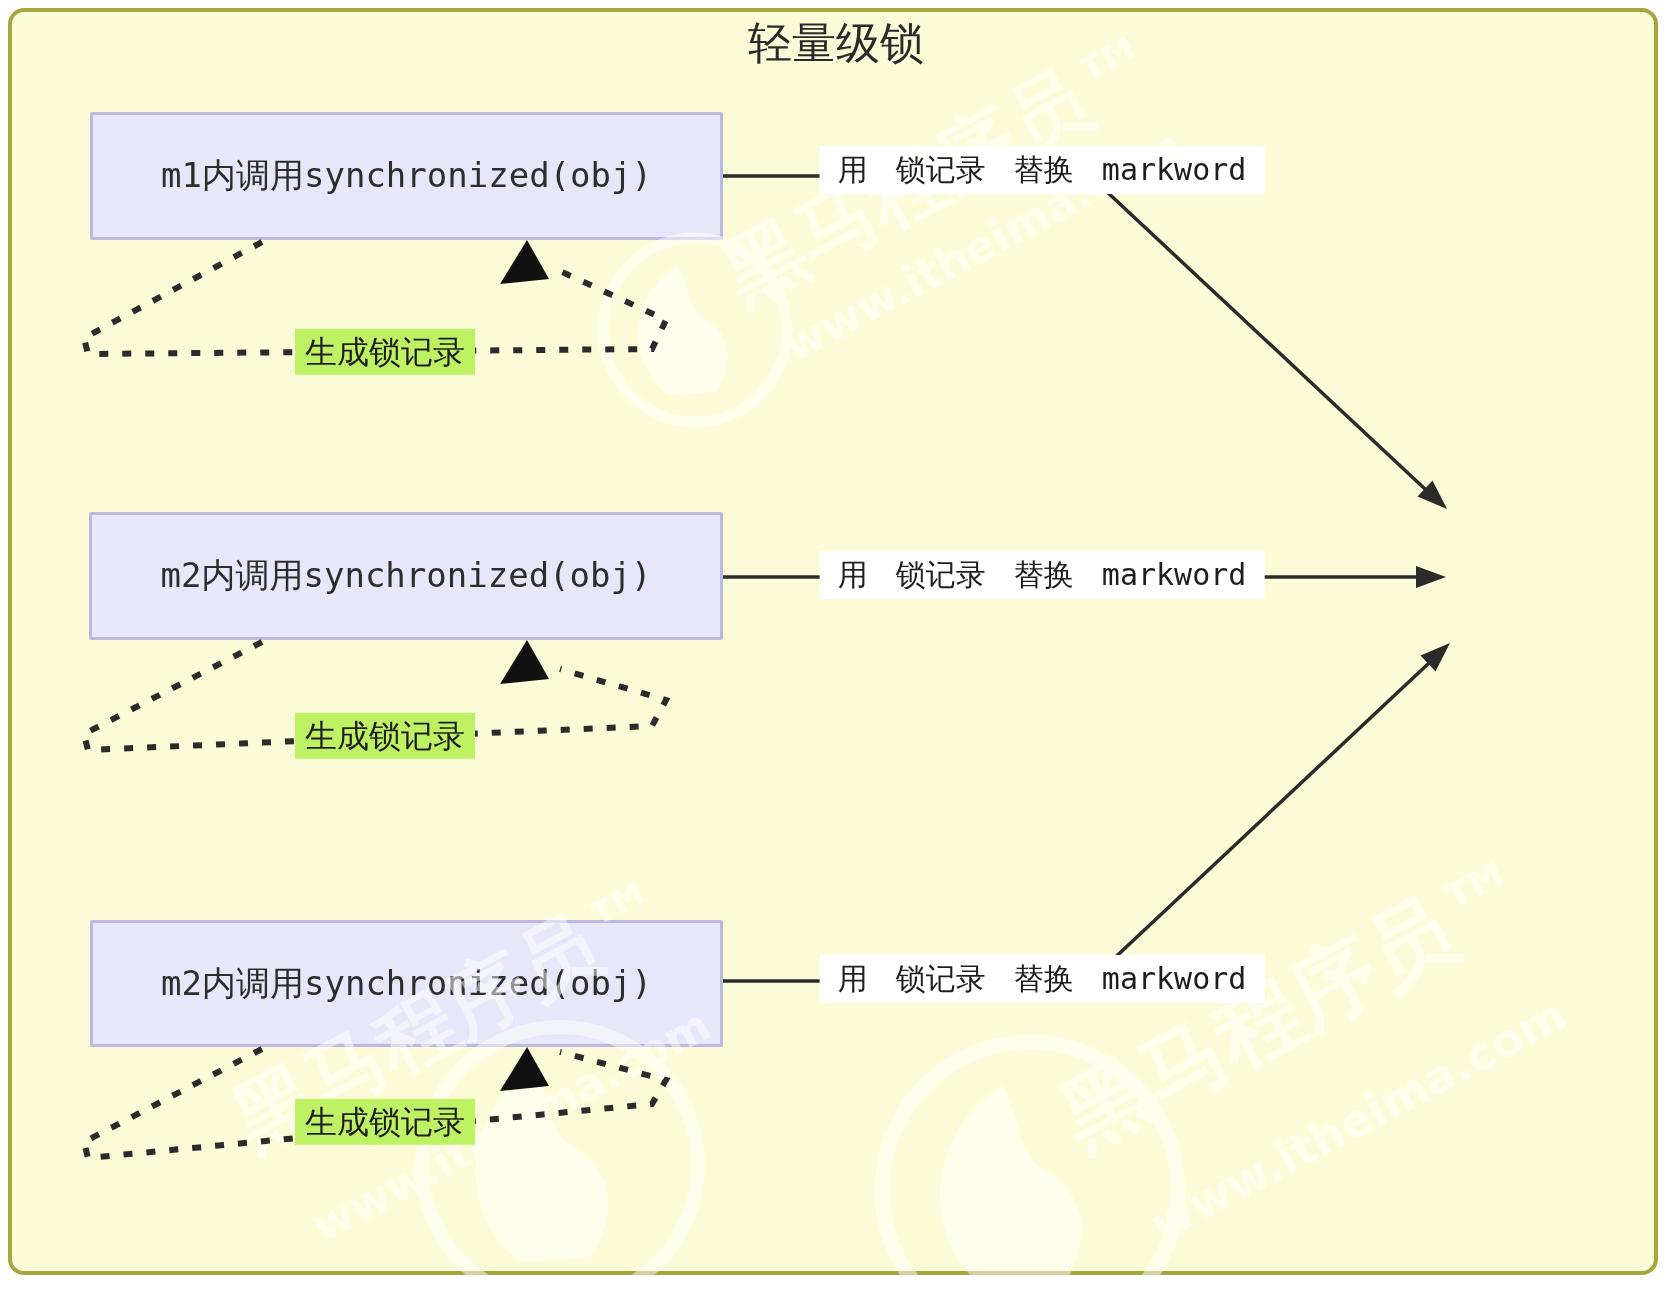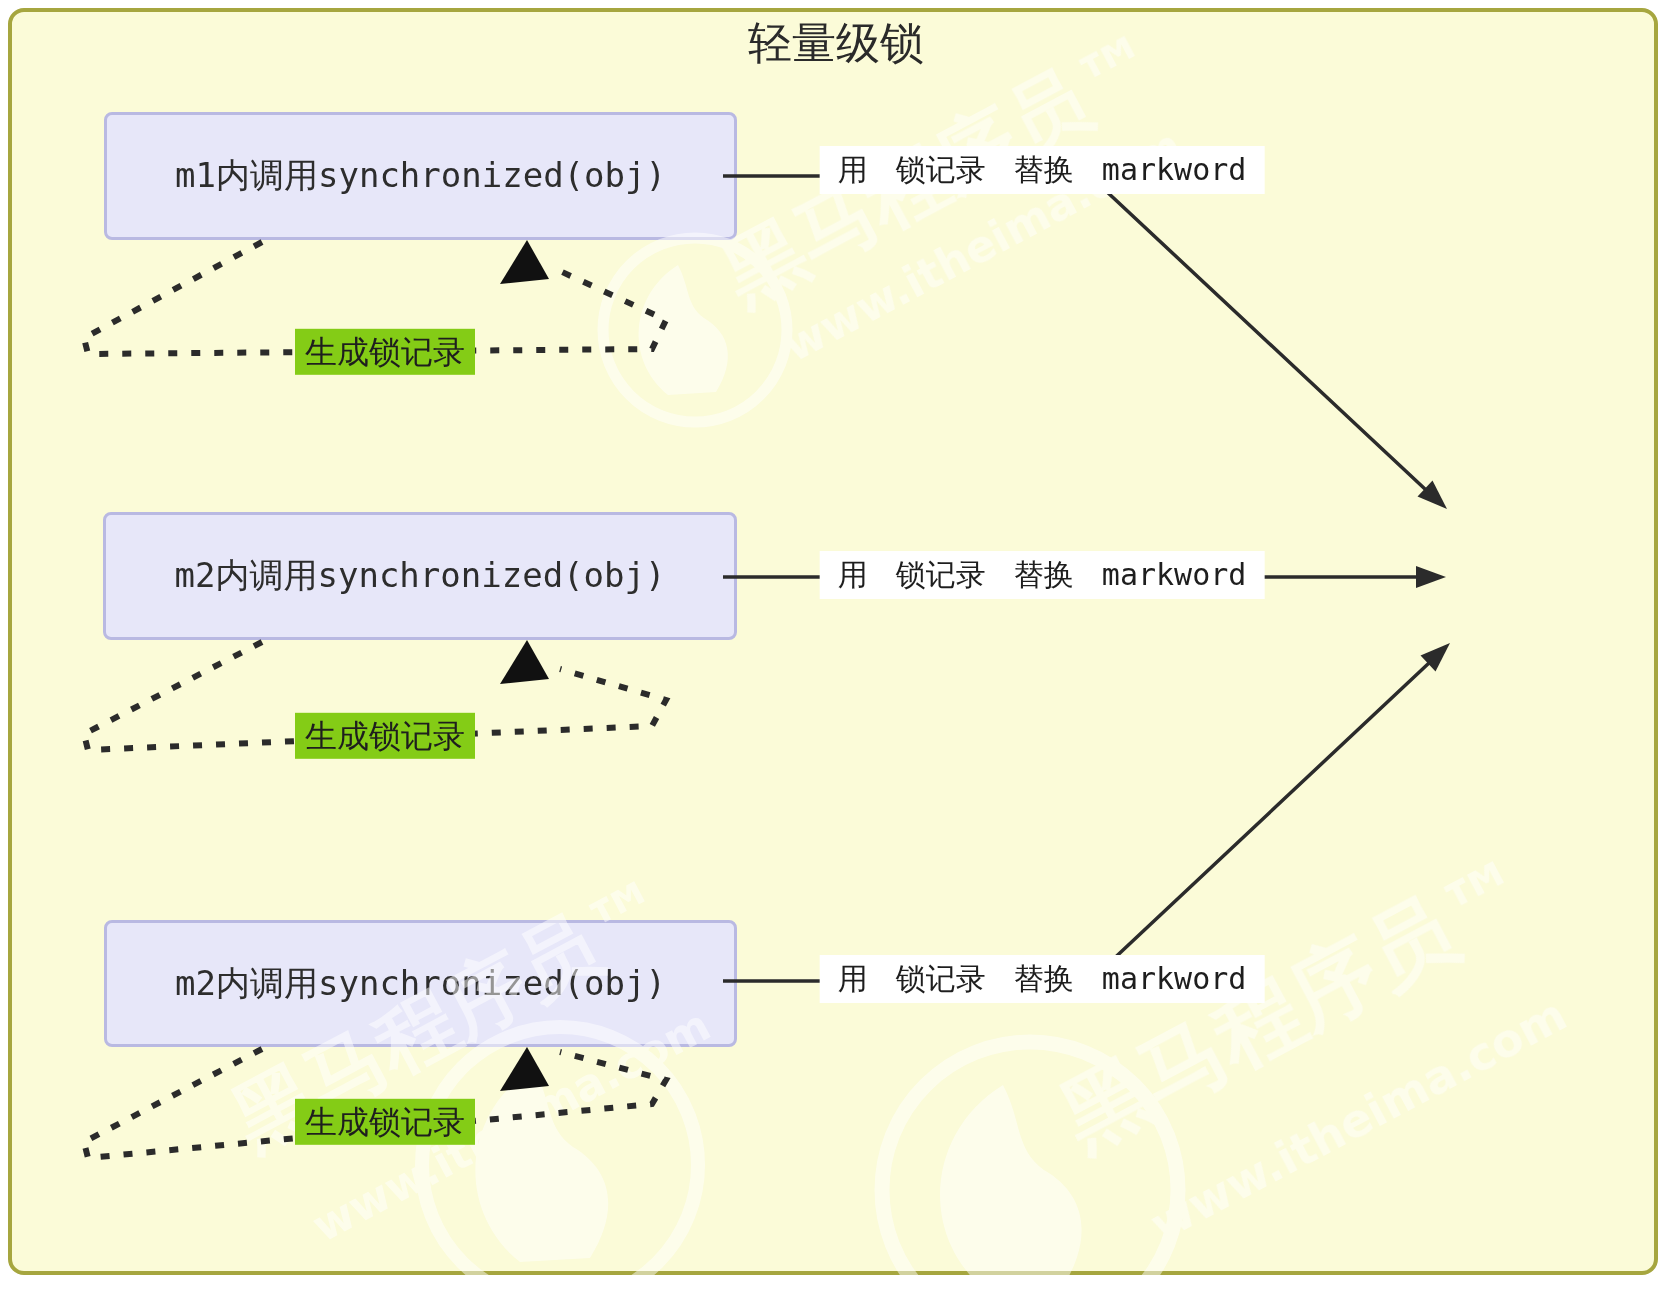--- a/index.html
+++ b/index.html
@@ -13,35 +13,35 @@
     background:#fbfbd8;border:4px solid #a6a63f;border-radius:16px;
     box-sizing:border-box;
   }
   .title{
     position:absolute;left:836px;top:14px;transform:translateX(-50%);
     font-size:44px;color:#2a2a2a;white-space:pre;
   }
   svg.layer{position:absolute;left:0;top:0;pointer-events:none;}
   .node{
     position:absolute;display:flex;align-items:center;justify-content:center;
-    background:#e7e7f9;border:3px solid #b9b9e2;border-radius:8px;
+    background:#e7e7f9;border:3px solid #b9b9e2;border-radius:2px;
     box-sizing:border-box;color:#2d2d2d;
     font-family:"DejaVu Sans Mono","Liberation Mono",monospace;
-    font-size:34px;white-space:pre;margin-left:14px;
+    font-size:34px;white-space:pre;
   }
   .node.obj{font-family:"DejaVu Sans","Liberation Sans",sans-serif;font-size:35px;}
   .edge-label{
     position:absolute;transform:translate(-50%,-50%);
     background:#ffffff;color:#1e1e1e;padding:6px 18px;
     font-family:"DejaVu Sans Mono","Liberation Mono",monospace;
     font-size:30px;white-space:pre;word-spacing:10px;line-height:1.2;
   }
   .loop-label{
     position:absolute;transform:translate(-50%,-50%);
-    background:#84cc16;color:#1e1e1e;padding:4px 10px;
+    background:#bef264;color:#1e1e1e;padding:4px 10px;
     font-size:32px;white-space:pre;line-height:1.2;
   }
   .wm-brand{font-size:80px;font-weight:bold;}
   .wm-url{font-size:44px;font-weight:bold;}
 </style>
 </head>
 <body>
 
 <div class="stage">
 

